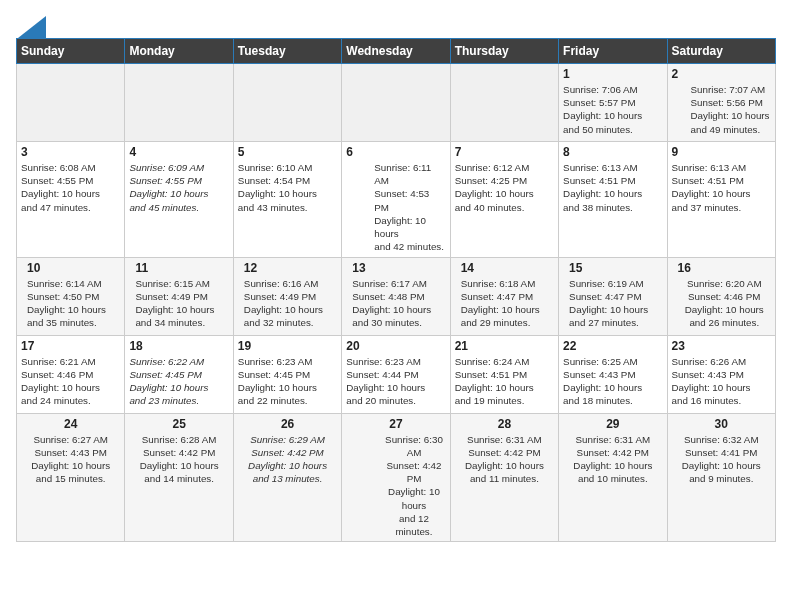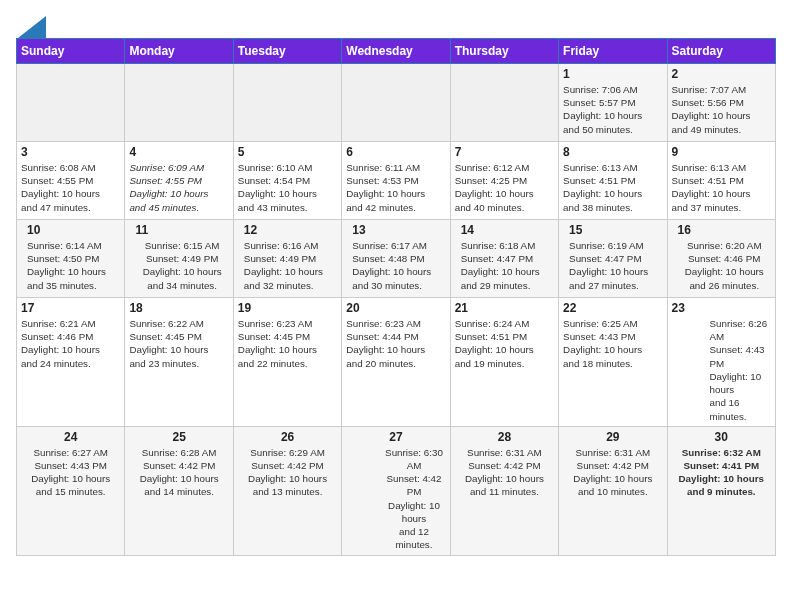--- a/index.html
+++ b/index.html
@@ -60,21 +60,21 @@
       color: #444;
       margin-top: 2px;
     }
     .calendar {
       width: 100%;
       border-collapse: collapse;
       margin-top: 4px;
       font-size: 10.5px;
     }
     .calendar th {
-      background: #6d28d9;
+      background: #404040;
       color: #fff;
       font-size: 12px;
       font-weight: bold;
       padding: 5px 4px;
       text-align: left;
       border: 1px solid #2a7ab8;
     }
     .calendar td {
       width: calc(100%/7);
       vertical-align: top;
@@ -154,21 +154,21 @@
           <td class="empty"></td>
           <td>
             <div class="day-number">1</div>
             <div class="day-info" style="white-space: pre-line;">Sunrise: 7:06 AM
 Sunset: 5:57 PM
 Daylight: 10 hours
 and 50 minutes.</div>
           </td>
           <td>
             <div class="day-number">2</div>
-            <div class="day-info" style="white-space: pre-line;">Sunrise: 7:07 AM
+            <div class="day-info" style="white-space: pre-line; margin-left: 19px;">Sunrise: 7:07 AM
 Sunset: 5:56 PM
 Daylight: 10 hours
 and 49 minutes.</div>
           </td>
         </tr>
         <tr class="row2">
           <td>
             <div class="day-number">3</div>
             <div class="day-info" style="white-space: pre-line;">Sunrise: 6:08 AM
 Sunset: 4:55 PM
@@ -184,21 +184,21 @@
           </td>
           <td>
             <div class="day-number">5</div>
             <div class="day-info" style="white-space: pre-line;">Sunrise: 6:10 AM
 Sunset: 4:54 PM
 Daylight: 10 hours
 and 43 minutes.</div>
           </td>
           <td>
             <div class="day-number">6</div>
-            <div class="day-info" style="white-space: pre-line;">Sunrise: 6:11 AM
+            <div class="day-info" style="white-space: pre-line; margin-left: 28px;">Sunrise: 6:11 AM
 Sunset: 4:53 PM
 Daylight: 10 hours
 and 42 minutes.</div>
           </td>
           <td>
             <div class="day-number">7</div>
             <div class="day-info" style="white-space: pre-line;">Sunrise: 6:12 AM
 Sunset: 4:25 PM
 Daylight: 10 hours
 and 40 minutes.</div>
@@ -221,21 +221,21 @@
         <tr class="row3">
           <td>
             <div class="day-number">10</div>
             <div class="day-info" style="white-space: pre-line;">Sunrise: 6:14 AM
 Sunset: 4:50 PM
 Daylight: 10 hours
 and 35 minutes.</div>
           </td>
           <td>
             <div class="day-number">11</div>
-            <div class="day-info" style="white-space: pre-line; text-align: center;">Sunrise: 6:15 AM
+            <div class="day-info" style="white-space: pre-line;">Sunrise: 6:15 AM
 Sunset: 4:49 PM
 Daylight: 10 hours
 and 34 minutes.</div>
           </td>
           <td>
             <div class="day-number">12</div>
             <div class="day-info" style="white-space: pre-line;">Sunrise: 6:16 AM
 Sunset: 4:49 PM
 Daylight: 10 hours
 and 32 minutes.</div>
@@ -272,21 +272,21 @@
         <tr class="row4">
           <td>
             <div class="day-number">17</div>
             <div class="day-info" style="white-space: pre-line;">Sunrise: 6:21 AM
 Sunset: 4:46 PM
 Daylight: 10 hours
 and 24 minutes.</div>
           </td>
           <td>
             <div class="day-number">18</div>
-            <div class="day-info" style="white-space: pre-line;">Sunrise: 6:22 AM
+            <div class="day-info" style="white-space: pre-line; font-style: italic;">Sunrise: 6:22 AM
 Sunset: 4:45 PM
 Daylight: 10 hours
 and 23 minutes.</div>
           </td>
           <td>
             <div class="day-number">19</div>
             <div class="day-info" style="white-space: pre-line;">Sunrise: 6:23 AM
 Sunset: 4:45 PM
 Daylight: 10 hours
 and 22 minutes.</div>
@@ -307,21 +307,21 @@
           </td>
           <td>
             <div class="day-number">22</div>
             <div class="day-info" style="white-space: pre-line;">Sunrise: 6:25 AM
 Sunset: 4:43 PM
 Daylight: 10 hours
 and 18 minutes.</div>
           </td>
           <td>
             <div class="day-number">23</div>
-            <div class="day-info" style="white-space: pre-line; margin-left: 38px;">Sunrise: 6:26 AM
+            <div class="day-info" style="white-space: pre-line;">Sunrise: 6:26 AM
 Sunset: 4:43 PM
 Daylight: 10 hours
 and 16 minutes.</div>
           </td>
         </tr>
         <tr class="row5">
           <td>
             <div class="day-number">24</div>
             <div class="day-info" style="white-space: pre-line;">Sunrise: 6:27 AM
 Sunset: 4:43 PM
@@ -330,21 +330,21 @@
           </td>
           <td>
             <div class="day-number">25</div>
             <div class="day-info" style="white-space: pre-line;">Sunrise: 6:28 AM
 Sunset: 4:42 PM
 Daylight: 10 hours
 and 14 minutes.</div>
           </td>
           <td>
             <div class="day-number">26</div>
-            <div class="day-info" style="white-space: pre-line;">Sunrise: 6:29 AM
+            <div class="day-info" style="white-space: pre-line; font-style: italic;">Sunrise: 6:29 AM
 Sunset: 4:42 PM
 Daylight: 10 hours
 and 13 minutes.</div>
           </td>
           <td>
             <div class="day-number">27</div>
             <div class="day-info" style="white-space: pre-line; margin-left: 36px;">Sunrise: 6:30 AM
 Sunset: 4:42 PM
 Daylight: 10 hours
 and 12 minutes.</div>
@@ -358,21 +358,21 @@
           </td>
           <td>
             <div class="day-number">29</div>
             <div class="day-info" style="white-space: pre-line;">Sunrise: 6:31 AM
 Sunset: 4:42 PM
 Daylight: 10 hours
 and 10 minutes.</div>
           </td>
           <td>
             <div class="day-number">30</div>
-            <div class="day-info" style="white-space: pre-line; font-weight: bold;">Sunrise: 6:32 AM
+            <div class="day-info" style="white-space: pre-line;">Sunrise: 6:32 AM
 Sunset: 4:41 PM
 Daylight: 10 hours
 and 9 minutes.</div>
           </td>
         </tr>
       </tbody>
   </table>
 </div>
 
 </body></html>

